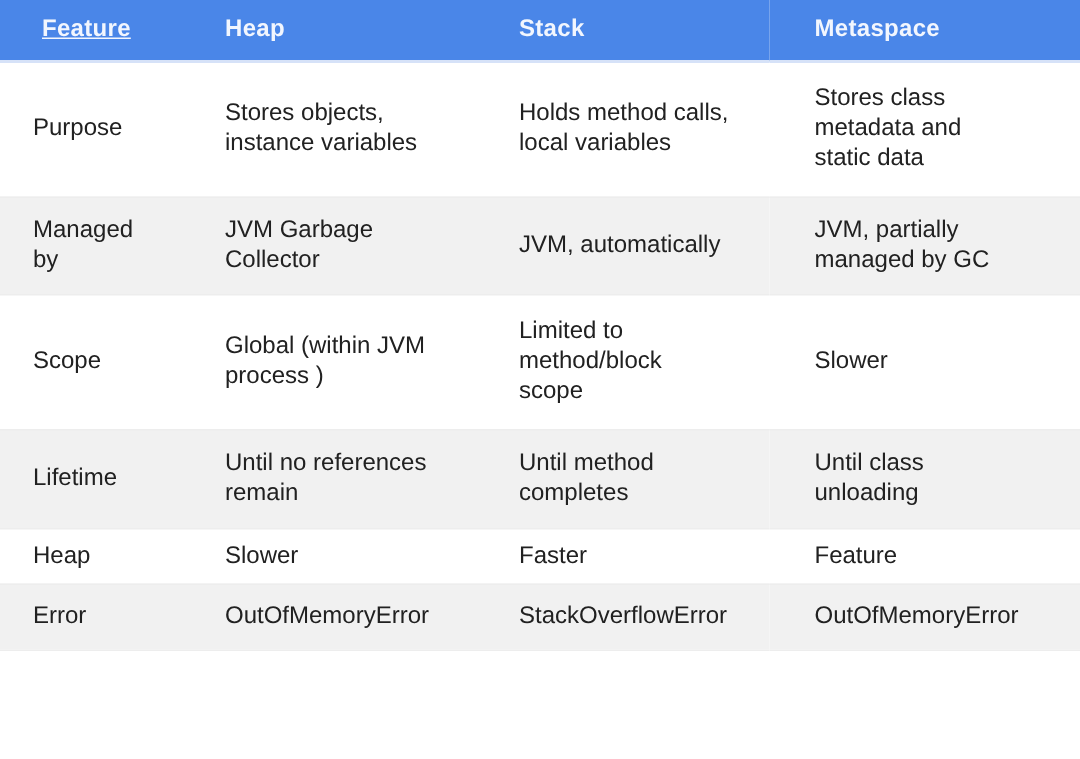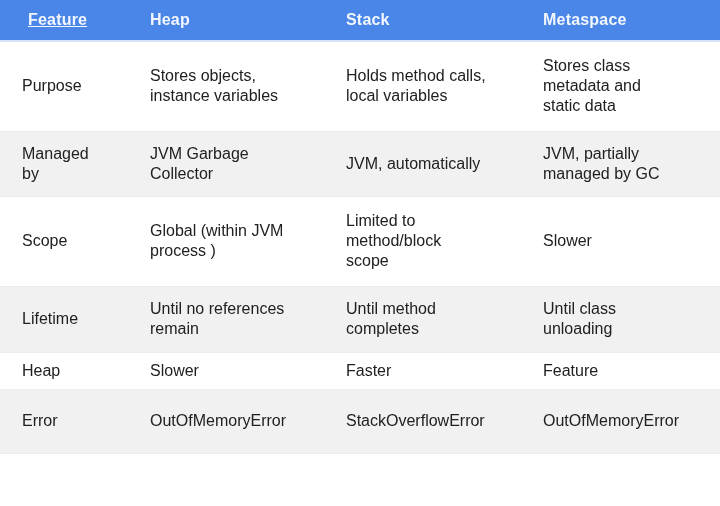--- a/index.html
+++ b/index.html
@@ -48,21 +48,21 @@
     white-space: pre-line;
   }
   td:first-child { padding-left: 22px; }
   tbody tr { background: var(--row-bg); border-bottom: 1px solid var(--row-border); }
   tbody tr:nth-child(even) { background: var(--row-alt-bg); }
   tbody tr:nth-child(1) { height: 90px; }
   tbody tr:nth-child(2) { height: 65px; }
   tbody tr:nth-child(3) { height: 90px; }
   tbody tr:nth-child(4) { height: 66px; margin-left: 12px; }
   tbody tr:nth-child(5) { height: 37px; }
-  tbody tr:nth-child(6) { height: 64px; margin-left: 22px; }
+  tbody tr:nth-child(6) { height: 44px; margin-left: 22px; }
   tbody tr:nth-child(7) { height: 68px; }
 </style>
 </head>
 <body>
 
 <table>
   <colgroup>
     <col style="width:120px">
     <col style="width:196px">
     <col style="width:197px">

